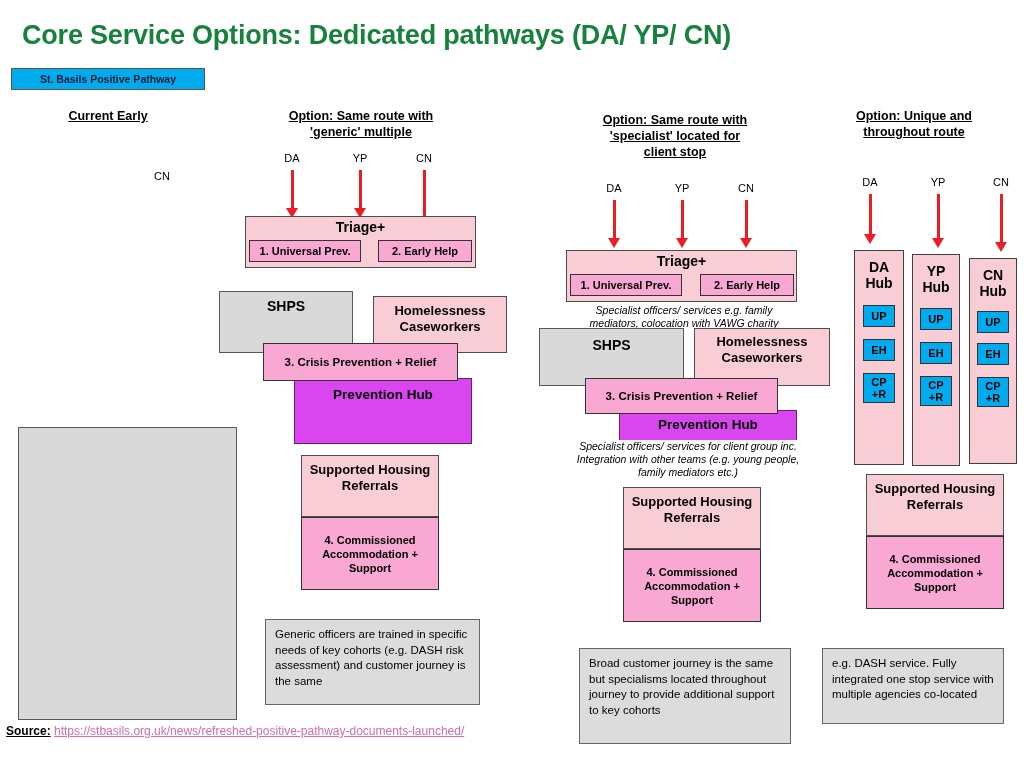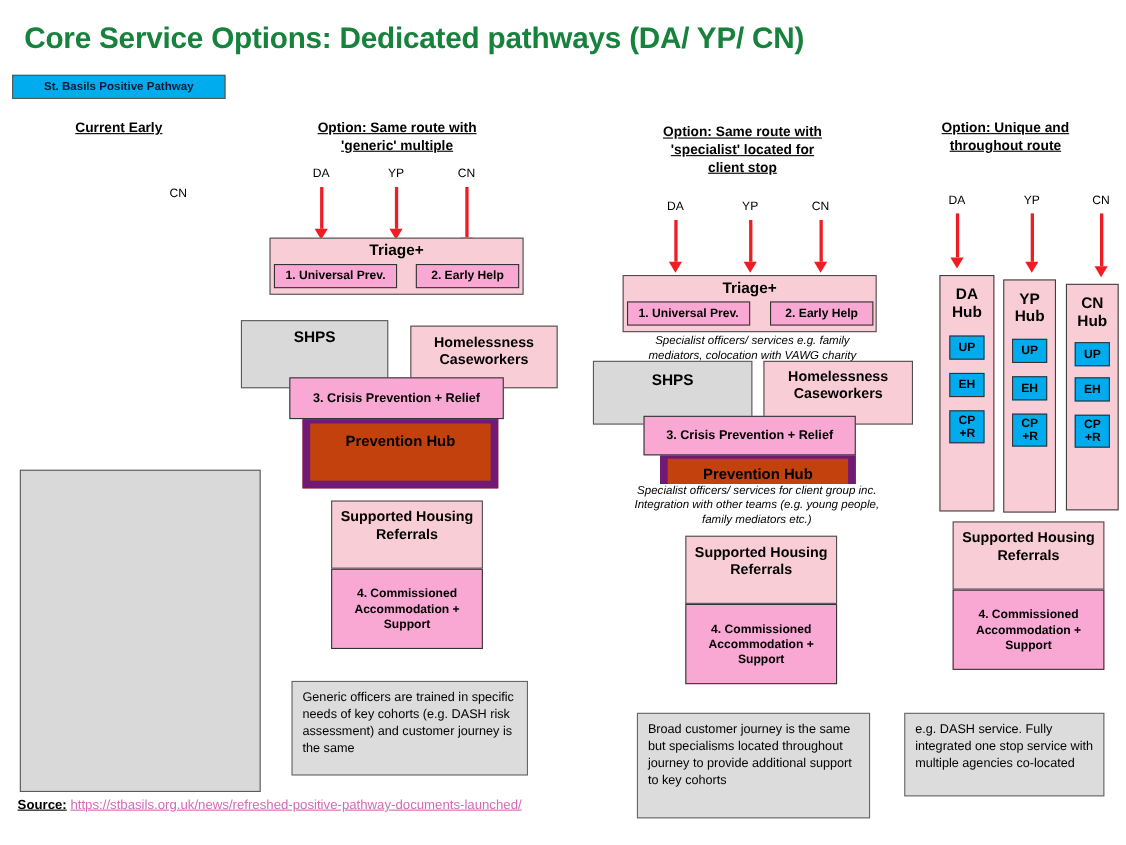--- a/index.html
+++ b/index.html
@@ -30,21 +30,21 @@
   .col-head{
     text-align:center;font-size:12.5px;font-weight:bold;color:#000;
     line-height:16px;
   }
   .col-head span{ text-decoration:underline; }
 
   
   .pink{ background:#f9cdd6; border:1px solid #4d4d4d; }
   .blue{ background:#f9a8d4; border:1px solid #333333; }
   .grey{ background:#d9d9d9; border:1px solid #595959; }
-  .white-box{ background:#c2410c; border:7px solid #701a75; }
+  .white-box{ background:#d946ef; border:1px solid #701a75;margin-left:19px; }
 
   .ctr{display:flex;align-items:center;justify-content:center;text-align:center;}
   .bold{font-weight:bold;}
 
   
   .arrow-stem{ background:#ef1c24; width:3px; }
   .arrow-head{
     width:0;height:0;border-left:6px solid transparent;
     border-right:6px solid transparent;border-top:10px solid #ef1c24;
   }
@@ -56,30 +56,30 @@
     background:#dcdcdc;border:1px solid #666;
     font-size:11.5px;line-height:15.5px;color:#000;
     padding:7px 9px;
   }
   .italic-note{
     font-style:italic;font-size:10.5px;line-height:13px;
     text-align:center;color:#000;background:#ffffff;
   }
 
   
-  #source-row{left:16px;top:724px;font-size:12px;}
+  #source-row{left:6px;top:724px;font-size:12px;}
   #source-label{font-weight:bold;text-decoration:underline;color:#000;}
   #source-link{color:#d56ab5;text-decoration:underline;}
 
   .hub-col{ background:#f9cdd6;border:1px solid #404040; }
   .hub-title{font-size:14px;font-weight:bold;line-height:16px;text-align:center;color:#000;}
   .hub-chip{
     background:#00acee;border:1.5px solid #333;
     font-size:11px;font-weight:bold;color:#000;
-    display:flex;align-items:center;justify-content:center;text-align:right;line-height:12px;
+    display:flex;align-items:center;justify-content:center;text-align:center;line-height:12px;
   }
 </style>
 </head>
 <body>
 
 <div class="abs" id="slide-title">Core Service Options: Dedicated pathways (DA/ YP/ CN)</div>
 
 <div class="abs" id="stbasils-banner">
   <span>St. Basils Positive Pathway</span>
 </div>

